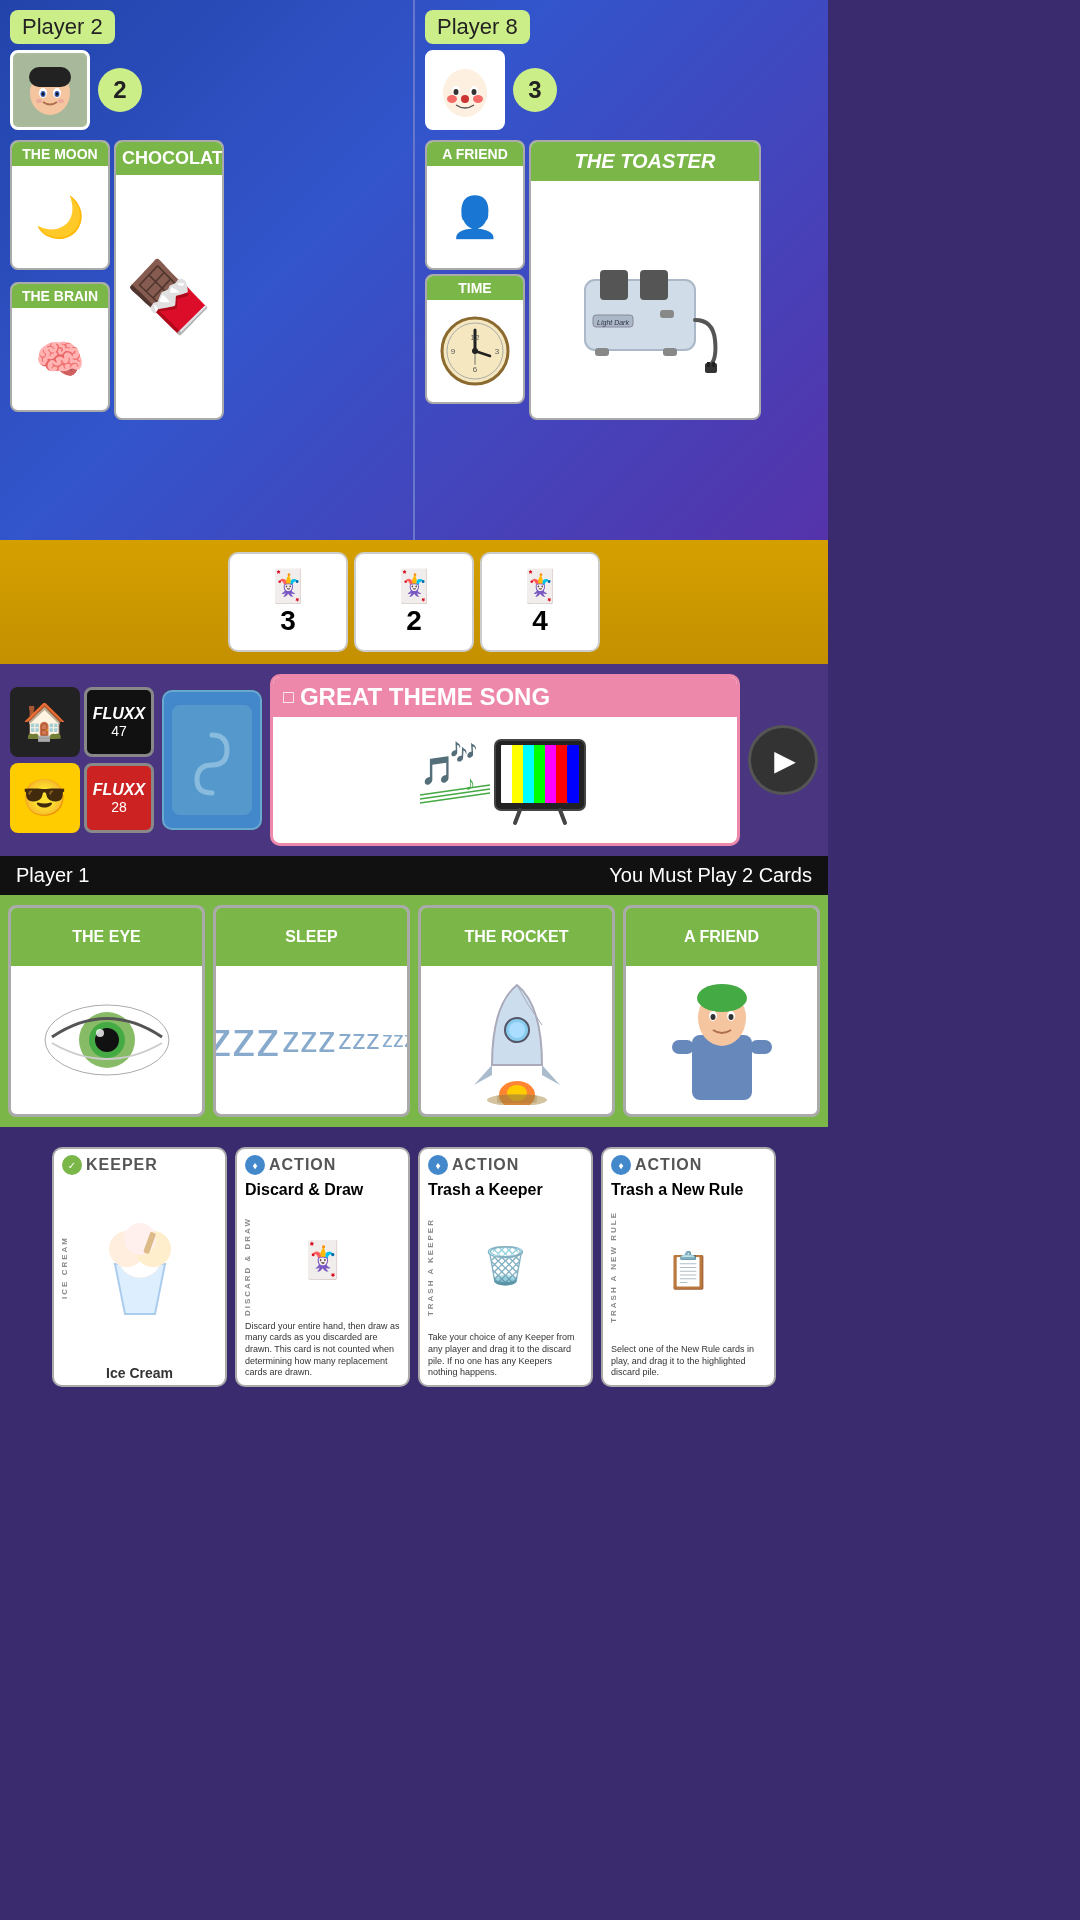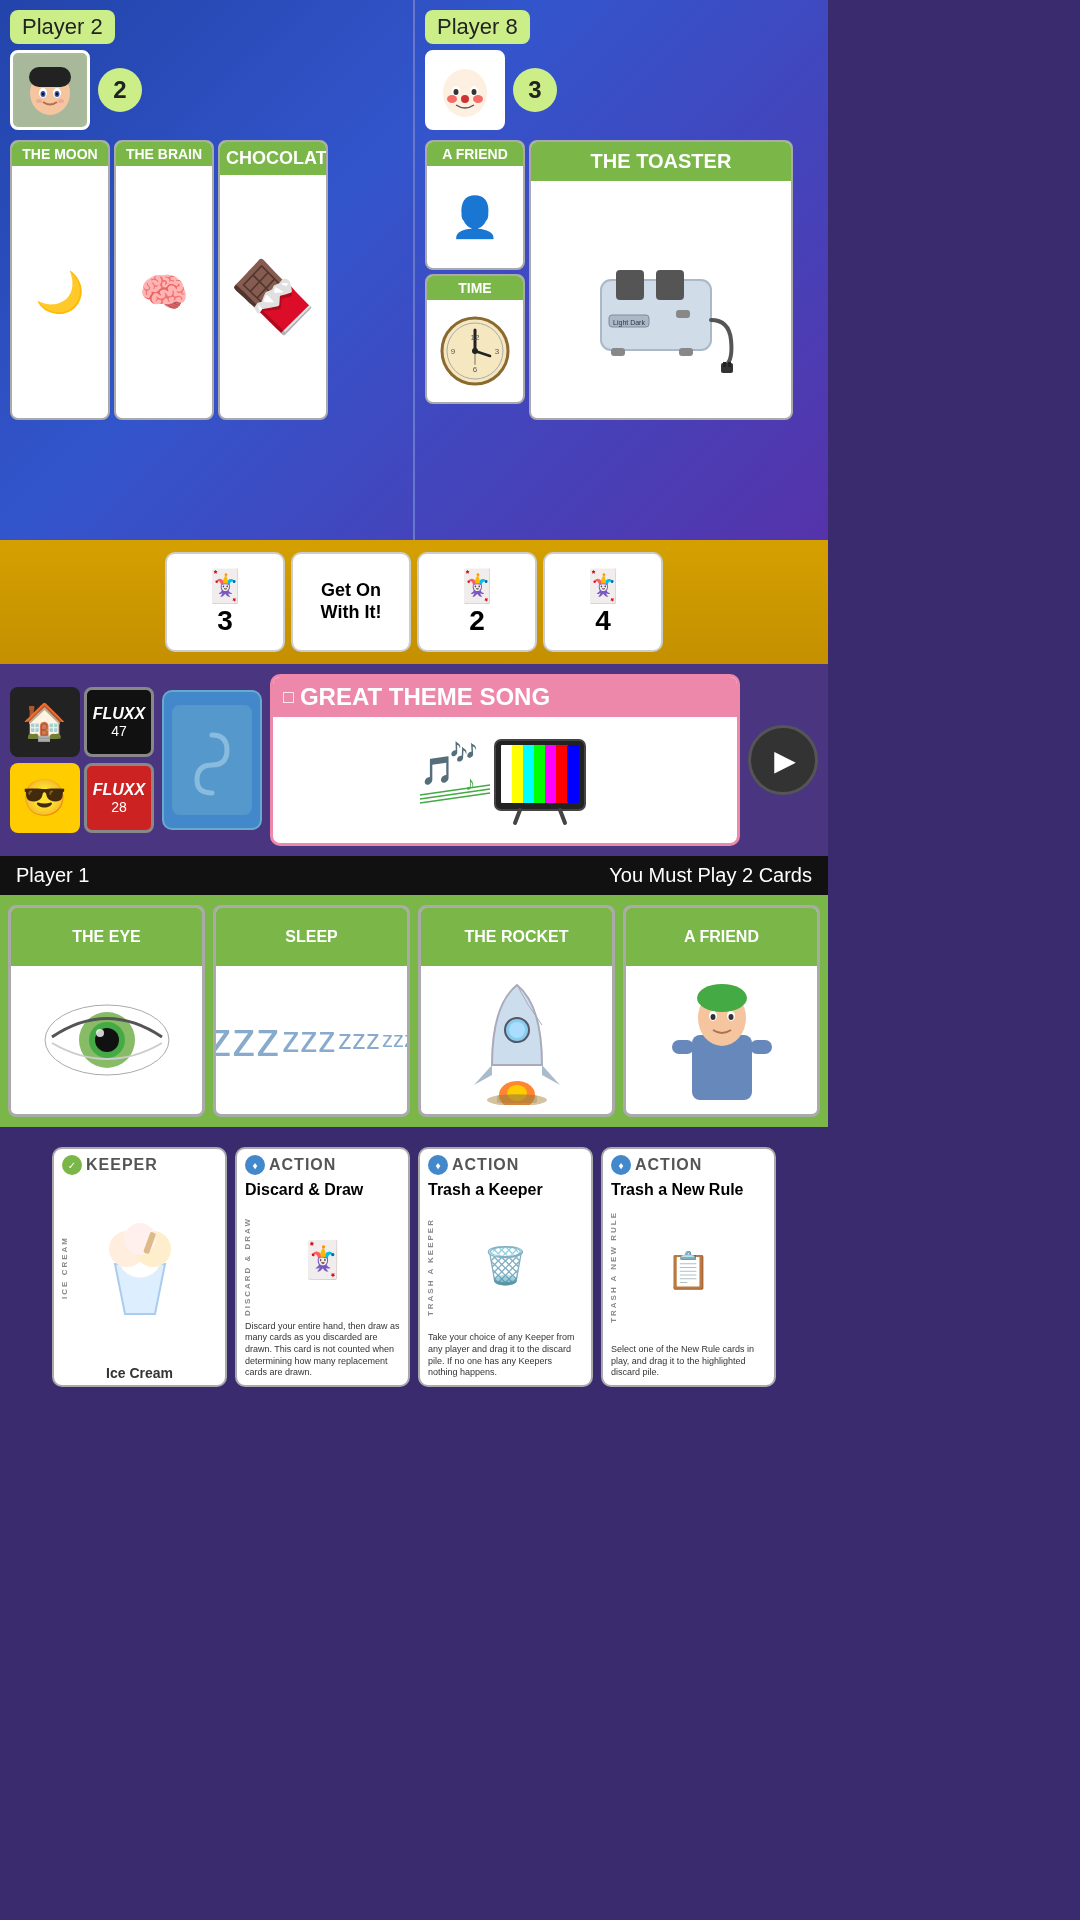--- a/index.html
+++ b/index.html
@@ -407,21 +407,21 @@
           <ellipse cx="24" cy="46" rx="3" ry="2" fill="#e89898" opacity="0.6"></ellipse>
           <ellipse cx="46" cy="46" rx="3" ry="2" fill="#e89898" opacity="0.6"></ellipse>
         </svg>
       </div>
       <div class="card-count-badge">2</div>
     </div>
 
     
     <div class="player-cards">
 
-      <div style="display:flex; gap:4px;">
+      <div style="display:flex; flex-direction:column; gap:12px;">
         <div class="game-card small">
           <div class="card-title-bar green">THE MOON</div>
           <div class="card-image-area">🌙</div>
         </div>
         <div class="game-card small">
           <div class="card-title-bar green">THE BRAIN</div>
           <div class="card-image-area">🧠</div>
         </div>
       </div>
       <div class="game-card" style="width:110px; min-height:280px;">
@@ -471,21 +471,21 @@
               <line x1="35" y1="35" x2="35" y2="48" stroke="#555" stroke-width="2" stroke-linecap="round" opacity="0.4"></line>
               <circle cx="35" cy="35" r="3" fill="#222"></circle>
               <text x="35" y="24" text-anchor="middle" font-size="8" fill="#555">12</text>
               <text x="35" y="56" text-anchor="middle" font-size="8" fill="#555">6</text>
               <text x="13" y="38" text-anchor="middle" font-size="8" fill="#555">9</text>
               <text x="57" y="38" text-anchor="middle" font-size="8" fill="#555">3</text>
             </svg>
           </div>
         </div>
       </div>
-      <div class="game-card" style="width:264px; min-height:280px;">
+      <div class="game-card" style="width:232px; min-height:280px;font-style:italic;">
         <div class="card-title-bar green" style="font-size:20px; padding:8px;">THE TOASTER</div>
         <div class="card-image-area" style="font-size:80px;">
 
           <svg width="160" height="160" viewBox="0 0 160 160">
 
             <rect x="20" y="60" width="110" height="70" rx="10" fill="#d0dce8" stroke="#aab8c8" stroke-width="2"></rect>
 
             <rect x="35" y="50" width="28" height="30" rx="4" fill="#555"></rect>
             <rect x="75" y="50" width="28" height="30" rx="4" fill="#555"></rect>
 
@@ -505,23 +505,20 @@
         </div>
       </div>
     </div>
   </div>
 </div>
 
 <div class="middle-section">
   <div class="action-card">
     <div style="font-size:32px;">🃏</div>
     <div class="card-num">3</div>
-  </div>
-  <div class="action-card">
-    <div class="card-text">Get On<br>With It!</div>
   </div>
   <div class="action-card">
     <div style="font-size:32px;">🃏</div>
     <div class="card-num">2</div>
   </div>
   <div class="action-card">
     <div style="font-size:32px;">🃏</div>
     <div class="card-num">4</div>
   </div>
 </div>

